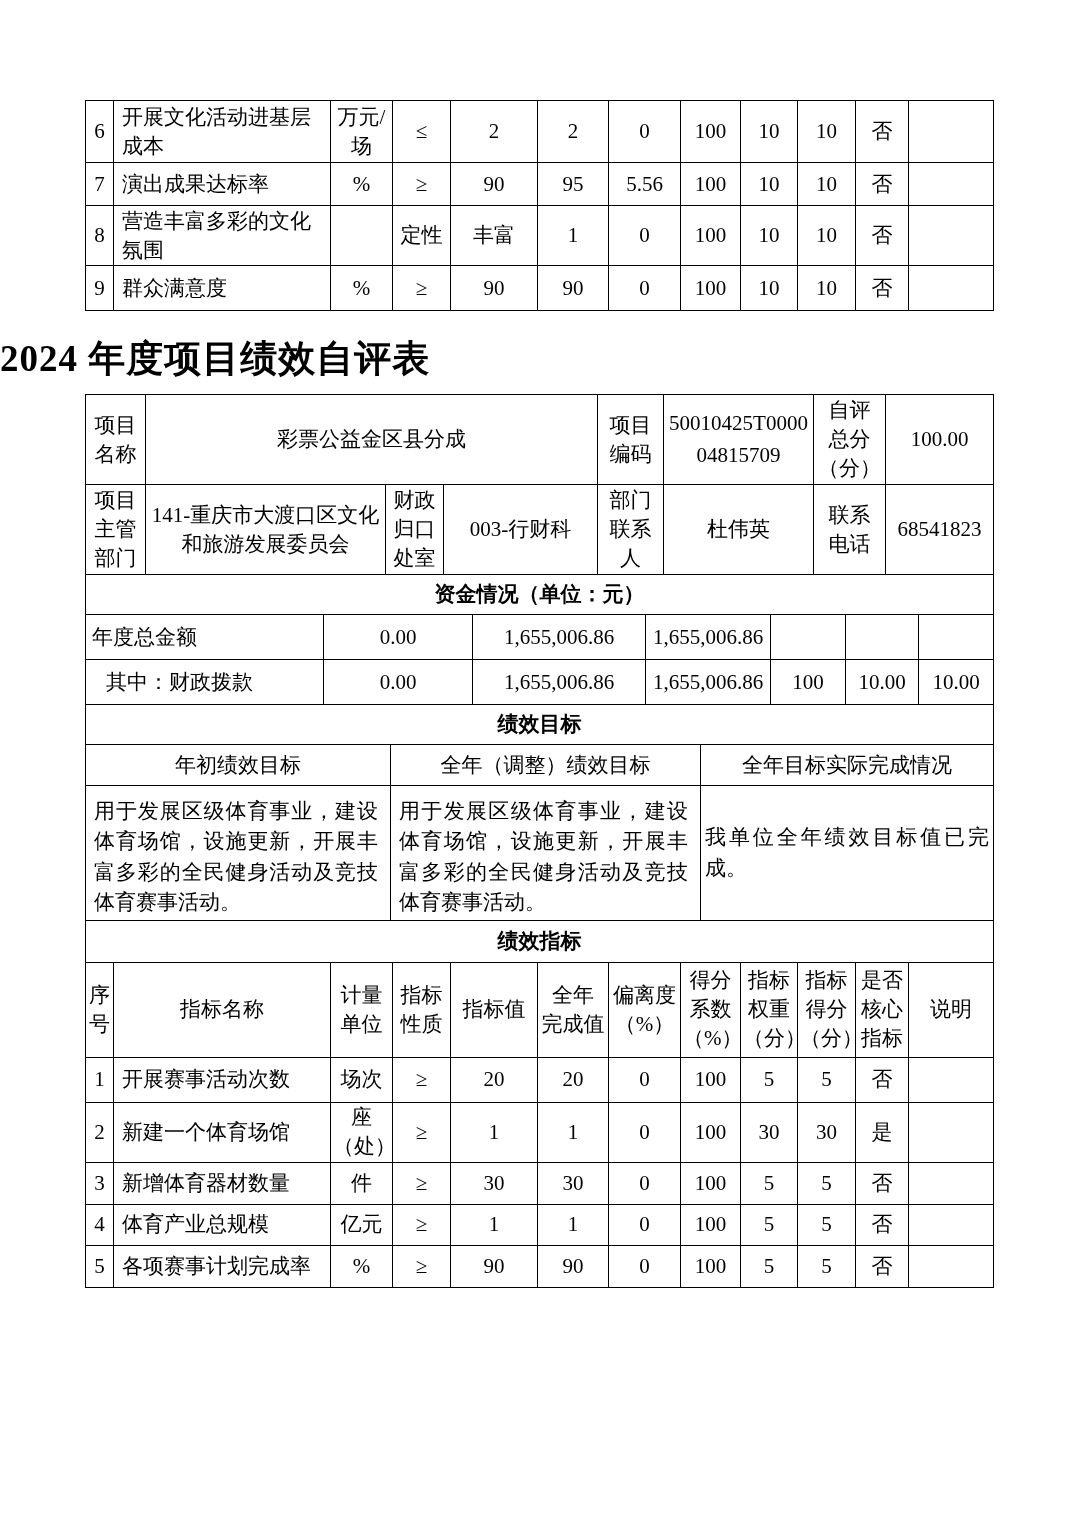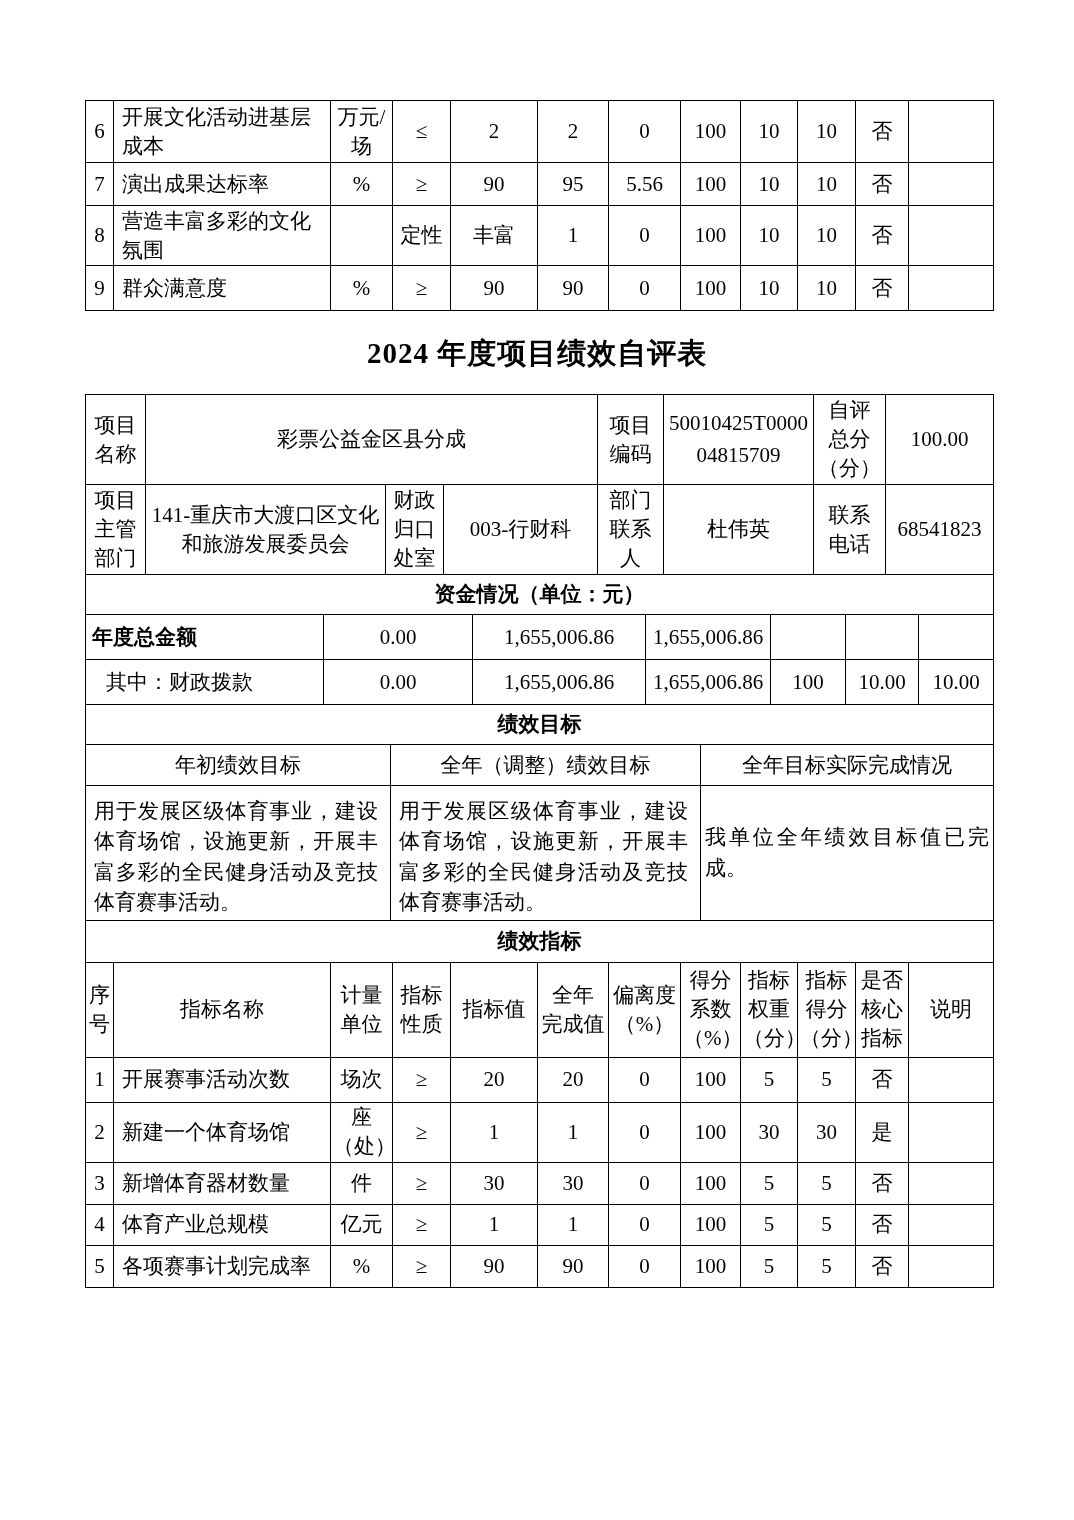--- a/index.html
+++ b/index.html
@@ -4,41 +4,41 @@
 <style>
   * { box-sizing: border-box; margin: 0; padding: 0; }
   html, body { background: #ffffff; }
   body {
     width: 1074px; height: 1520px; position: relative;
     font-family: "Liberation Serif", "DejaVu Serif", serif;
     color: #000;
   }
   .page-title {
     position: absolute; top: 334px; left: 0; width: 1074px;
-    text-align: center; font-size: 29px; font-weight: bold;
+    text-align: left; font-size: 37px; font-weight: bold;
     letter-spacing: 1px;
   }
   table.doc {
     border-collapse: collapse; table-layout: fixed; width: 908px;
   }
   #top-table { position: absolute; left: 85px; top: 100px; }
   #main-block { position: absolute; left: 85px; top: 388px; }
   #main-block table.doc { margin-top: -1px; }
   #main-block table.doc:first-child { margin-top: 6px; }
   td {
     border: 1px solid #000;
     font-size: 21px; line-height: 1.38;
     text-align: center; vertical-align: middle;
     padding: 0 2px; overflow: hidden;
     white-space: pre-line;
   }
   td.left { text-align: left; padding: 0 2px 0 8px; }
   td.sec { font-weight: bold; height: 40px; }
   td.code { word-break: break-all; line-height: 1.5; }
-  td.ind0 { text-align: left; padding-left: 6px; font-weight: bold; }
+  td.ind0 { text-align: left; padding-left: 6px; }
   td.ind1 { text-align: left; padding-left: 20px; }
   td.ind2 { text-align: left; padding-left: 74px; }
   td.goal { text-align: justify; padding: 10px 12px 2px 8px; line-height: 1.45; }
   td.goal-done { text-align: justify; padding: 2px 4px; line-height: 1.45; }
 </style>
 </head>
 <body>
 
 <table class="doc" id="top-table">
   <colgroup>

